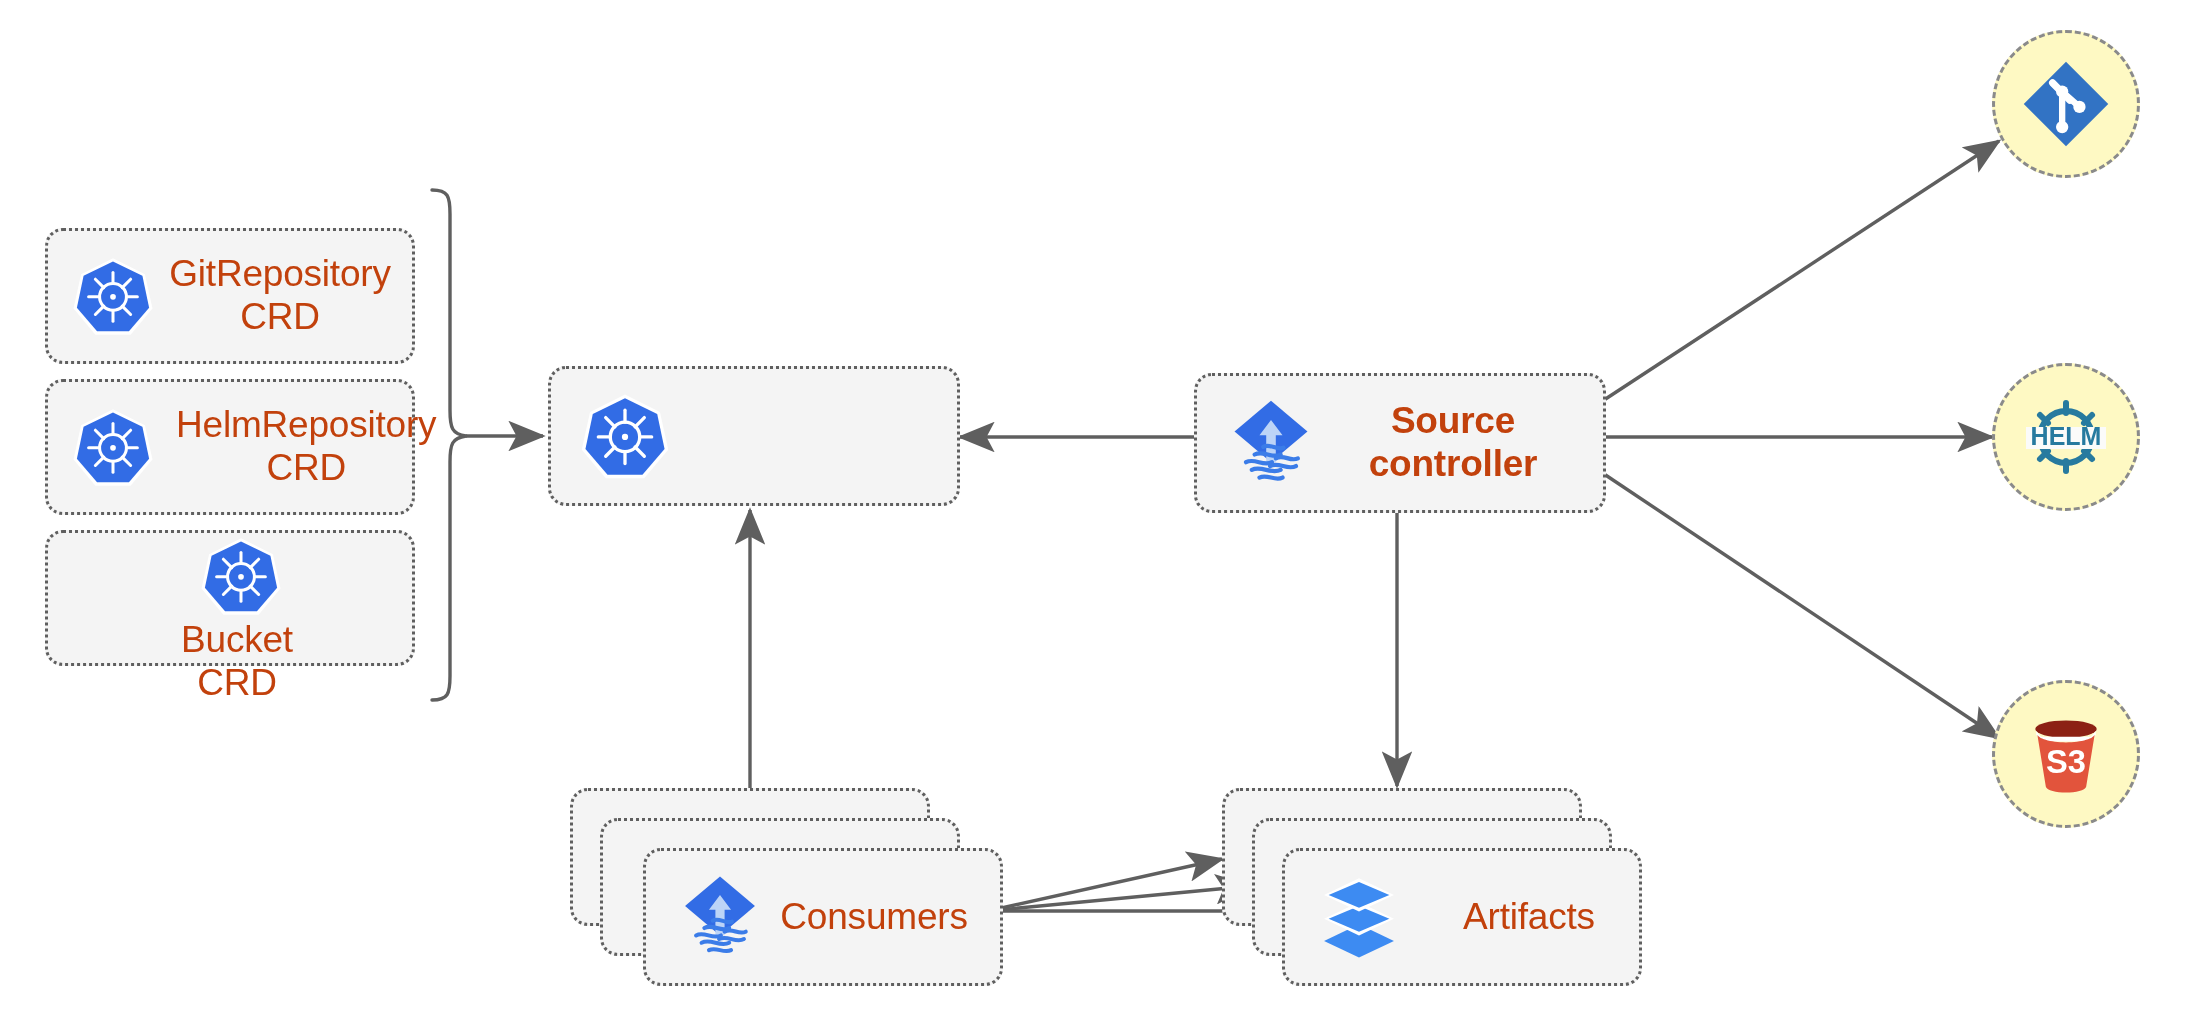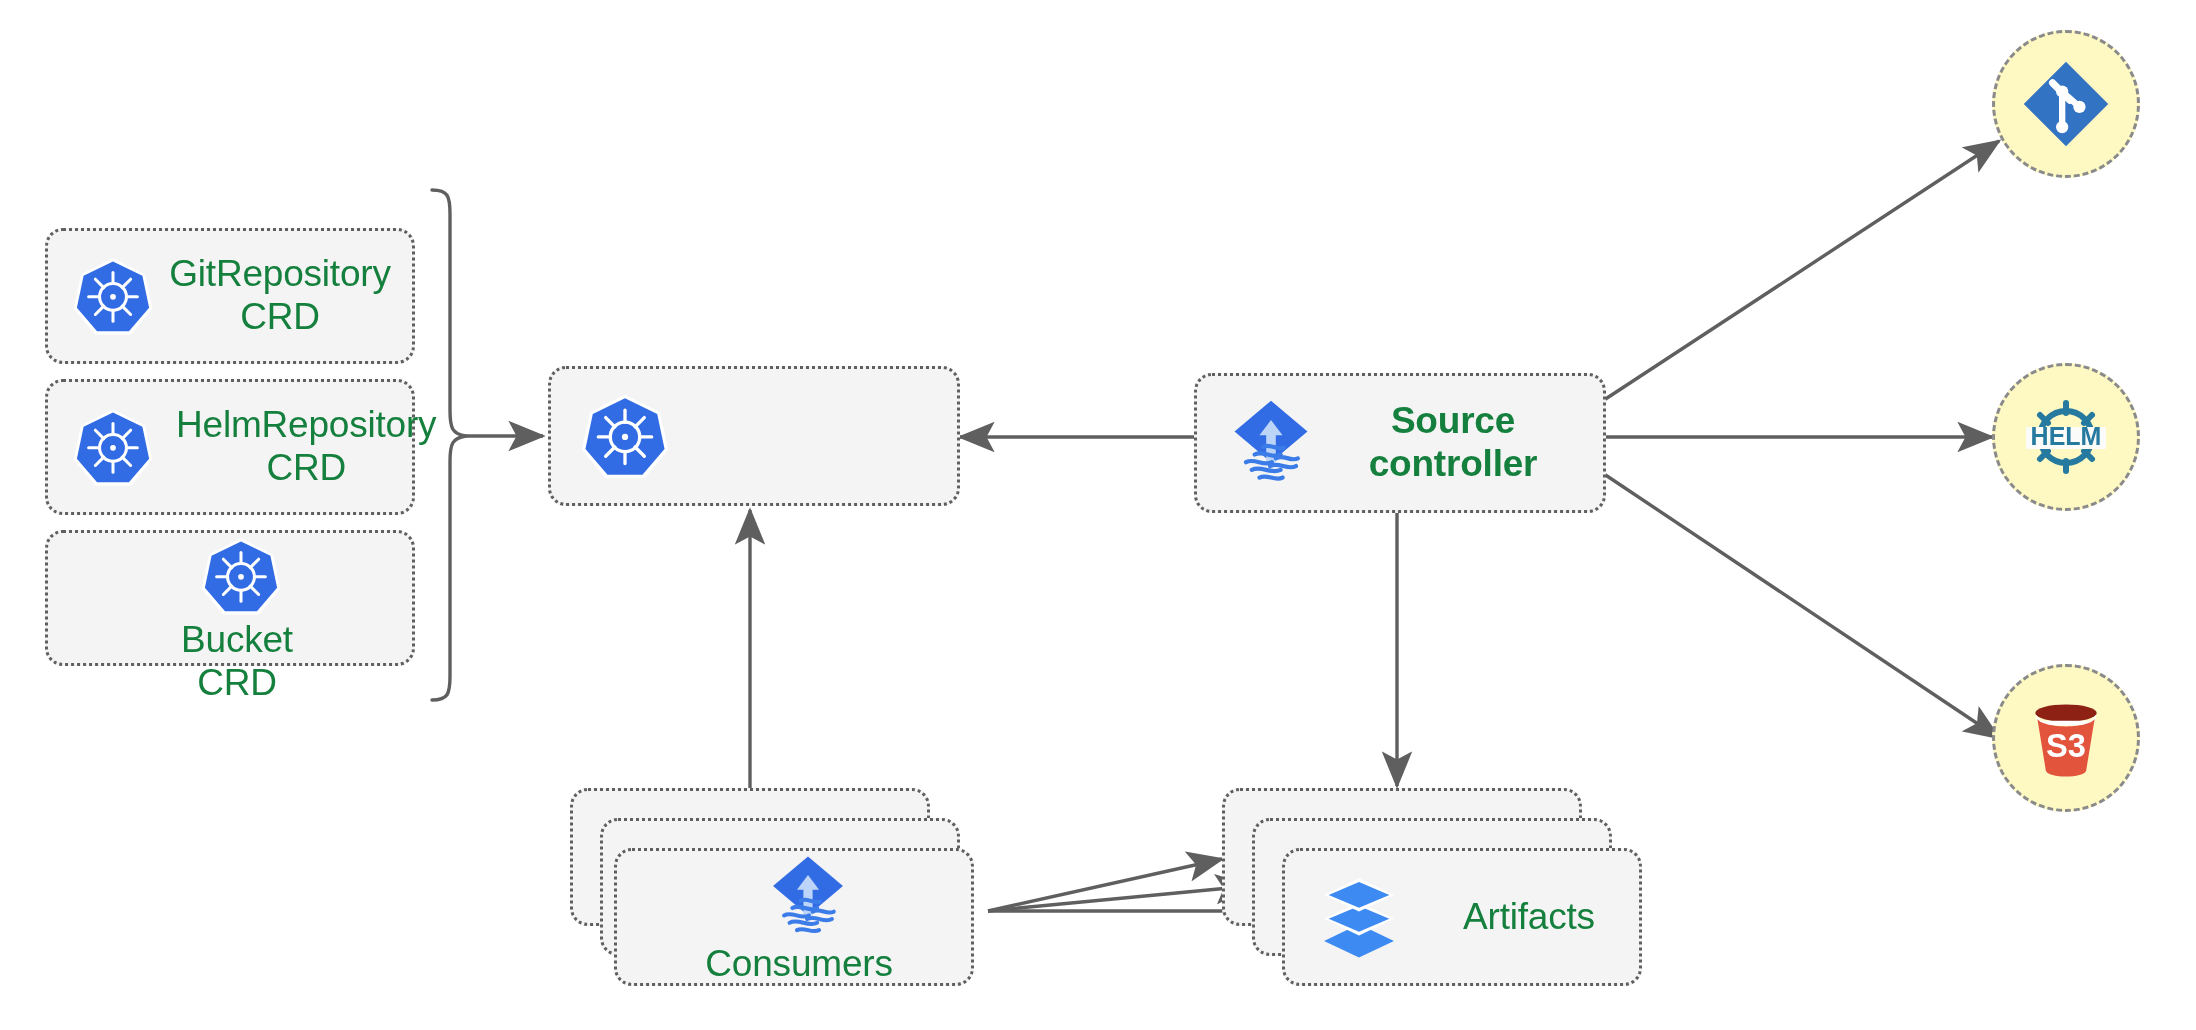--- a/index.html
+++ b/index.html
@@ -34,21 +34,21 @@
     background: #f4f4f4;
     border: 3px dotted #5f5f5f;
     border-radius: 18px;
     display: flex;
     align-items: center;
     justify-content: center;
   }
   .node-label {
     font-size: 37px;
     line-height: 1.16;
-    color: #15803d;
+    color: #c2410c;
     text-align: center;
     letter-spacing: -0.2px;
     white-space: pre-line;
   }
 
   
   .crd {
     width: 370px;
     height: 136px;
     justify-content: flex-start;
@@ -281,21 +281,21 @@
         </g>
       </svg>
     </span>
     <span class="node-label">Source
 controller</span>
   </div>
 
   <div class="stack" style="left:570px; top:788px; width:420px; height:198px;">
     <div class="card back2" style="left:0px; top:0px; width:360px; height:138px;"></div>
     <div class="card back1" style="left:30px; top:30px; width:360px; height:138px;"></div>
-    <div class="card front" style="left:44px; top:60px; width:360px; height:138px;flex-direction:column;">
+    <div class="card front" style="left:73px; top:60px; width:360px; height:138px;">
       <span class="icon-wrap">
         <svg width="92" height="92" viewBox="0 0 100 100" aria-hidden="true">
           <polygon points="50,6 88,38 50,70 12,38" fill="#326ce5"></polygon>
           <path d="M50,26 L62,42 L55,42 L55,70 L45,70 L45,42 L38,42 Z" fill="#bcd4f7"></path>
           <g stroke="#3b7ce8" stroke-width="4.4" stroke-linecap="round" fill="none">
             <path d="M24,70 C33,65 42,75 51,70"></path>
             <path d="M33,62 C42,57 51,67 60,62"></path>
             <path d="M42,54 C49,50 56,58 63,55"></path>
             <path d="M30,78 C40,73 50,83 60,78"></path>
             <path d="M38,86 C46,82 54,90 62,86"></path>
@@ -352,21 +352,21 @@
           <line x1="68" y1="64" x2="76" y2="72"></line>
           <line x1="76" y1="28" x2="68" y2="36"></line>
           <line x1="32" y1="64" x2="24" y2="72"></line>
         </g>
         <rect x="10" y="40" width="80" height="22" fill="#fbfbfa"></rect>
         <text x="50" y="58" text-anchor="middle" font-family="'Liberation Sans', sans-serif" font-size="25" font-weight="bold" fill="#277a9f">HELM</text>
       </svg>
     </span>
   </div>
 
-  <div class="circle-node" style="left:1992px; top:664px;justify-content:center;">
+  <div class="circle-node" style="left:1992px; top:680px;justify-content:center;">
     <span>
       <svg width="96" height="96" viewBox="0 0 100 100" aria-hidden="true">
         <ellipse cx="50" cy="24" rx="32" ry="9" fill="#8c2114"></ellipse>
         <path d="M19,26 L24,32 L76,32 L81,26 L81,30 L75,37 L25,37 L19,30 Z" fill="#ffffff"></path>
         <path d="M20,29 C20,34 34,38 50,38 C66,38 80,34 80,29 L71,84 C70,88 60,90 50,90 C40,90 30,88 29,84 Z" fill="#e2543c"></path>
         <text x="50" y="70" text-anchor="middle" font-family="'Liberation Sans', sans-serif" font-size="34" font-weight="bold" fill="#ffffff">S3</text>
       </svg>
     </span>
   </div>
 

